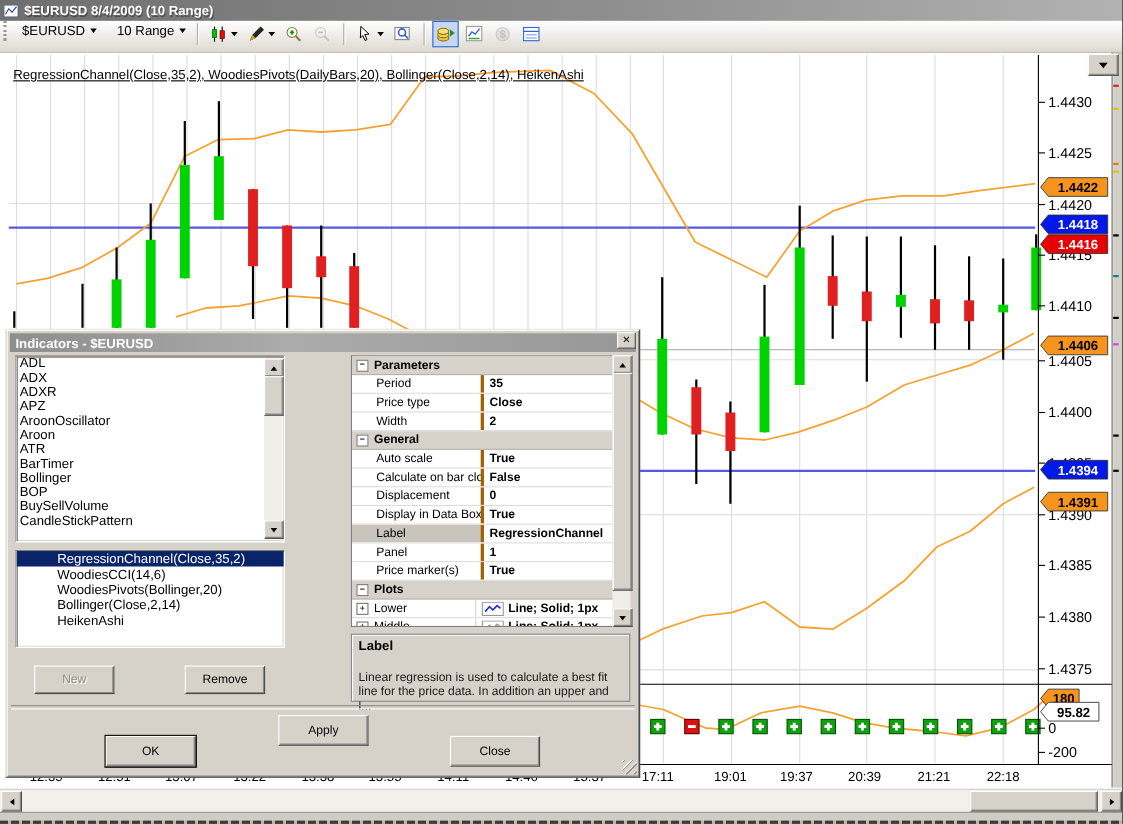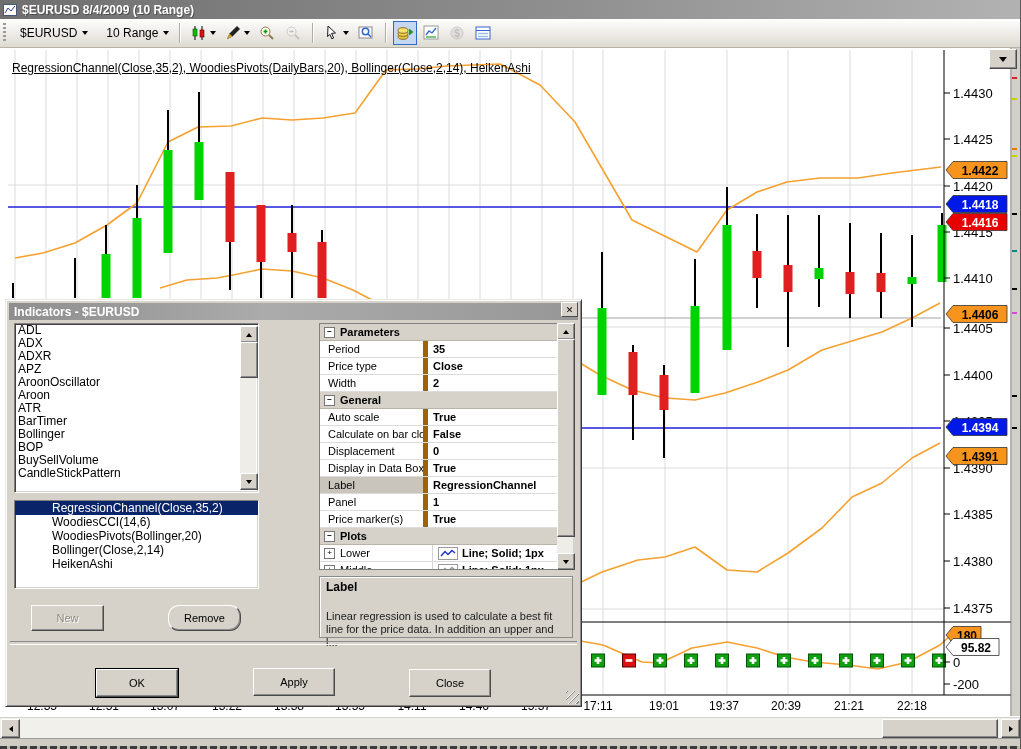--- a/index.html
+++ b/index.html
@@ -6,21 +6,21 @@
   #win{position:relative;width:1021px;height:749px;background:#fff;overflow:hidden;border-right:1px solid #5a5a5a;box-sizing:border-box;}
   
   #titlebar{position:absolute;left:0;top:0;width:1021px;height:19px;background:linear-gradient(90deg,#6f6f6f,#8f8f8f 55%,#b2b2b2);display:flex;align-items:center;z-index:6;}
   #titlebar .ticon{margin-left:3px;display:inline-flex;}
   #titlebar .ttext{color:#fff;font-weight:bold;font-size:12px;margin-left:5px;white-space:nowrap;text-shadow:1px 1px 0 #00000055;}
   .wbtn{position:absolute;top:2px;width:17px;height:14px;background:#d6d2ca;border:1px solid;border-color:#fff #4c4c4c #4c4c4c #fff;box-shadow:inset -1px -1px 0 #8a8a8a;font-size:9px;font-weight:bold;color:#000;display:flex;align-items:center;justify-content:center;line-height:1;}
   #btn-link{left:942px;}#btn-min{left:965px;}#btn-max{left:982px;}#btn-close{left:999px;}
   .glyph-min{width:8px;height:2px;background:#000;margin-top:7px;}
   .glyph-max{width:8px;height:7px;border:1px solid #000;border-top-width:2px;}
   
-  #toolbar{position:absolute;left:0;top:19px;width:1021px;height:28px;background:linear-gradient(#fefefe,#dedad2);border-bottom:1px solid #b6b2aa;display:flex;align-items:center;z-index:6;}
+  #toolbar{position:absolute;left:0;top:19px;width:1021px;height:28px;background:linear-gradient(#fefefe,#dedad2);border-bottom:1px solid #b6b2aa;display:flex;align-items:flex-start;z-index:6;}
   .grip{width:3px;height:20px;margin-left:3px;background:repeating-linear-gradient(#9a9a9a 0 2px,transparent 2px 4px);}
   .combo{display:flex;align-items:center;margin-left:10px;padding:2px 4px;font-size:12px;color:#000;cursor:default;}
   .dd-arrow{width:0;height:0;border-left:3.5px solid transparent;border-right:3.5px solid transparent;border-top:4px solid #000;margin-left:5px;}
   .tsep{width:1px;height:20px;background:#b0aca4;margin:0 6px;box-shadow:1px 0 0 #fff;}
   .tbico{display:flex;align-items:center;justify-content:center;width:22px;height:22px;margin:0 1px;border:1px solid transparent;}
   .tbico.withdd{width:30px;}
   .tbico.active{border:1px solid #316ac5;background:#c6d7f1;}
   .tbico.disabled{filter:grayscale(1) opacity(.45);}
   
   #chart-svg{position:absolute;left:0;top:0;z-index:1;}
@@ -42,32 +42,32 @@
   .sbtn{position:absolute;left:0;width:16px;height:15px;background:#d6d2ca;border:1px solid;border-color:#fff #4c4c4c #4c4c4c #fff;box-shadow:inset -1px -1px 0 #8a8a8a;display:flex;align-items:center;justify-content:center;}
   .sbtn.up{top:0;} .sbtn.dn{bottom:0;}
   .tri-up{width:0;height:0;border-left:3.5px solid transparent;border-right:3.5px solid transparent;border-bottom:4px solid #000;}
   .tri-dn{width:0;height:0;border-left:3.5px solid transparent;border-right:3.5px solid transparent;border-top:4px solid #000;}
   .tri-l{width:0;height:0;border-top:3.5px solid transparent;border-bottom:3.5px solid transparent;border-right:4px solid #000;}
   .tri-r{width:0;height:0;border-top:3.5px solid transparent;border-bottom:3.5px solid transparent;border-left:4px solid #000;}
   .sthumb{position:absolute;left:0;width:16px;background:#d6d2ca;border:1px solid;border-color:#fff #4c4c4c #4c4c4c #fff;box-shadow:inset -1px -1px 0 #8a8a8a;}
   .w95btn{position:absolute;width:71px;height:24px;background:#d6d2ca;border:1px solid;border-color:#fff #4c4c4c #4c4c4c #fff;box-shadow:inset -1px -1px 0 #8a8a8a;font-size:11px;display:flex;align-items:center;justify-content:center;color:#000;}
   .w95btn.disabled{color:#8e8a84;text-shadow:1px 1px 0 #fff;}
   #btn-new{left:25px;top:305px;}
-  #btn-remove{left:162px;top:305px;border-radius:11px;}
+  #btn-remove{left:162px;top:305px;}
   .bigbtn{width:80px;height:26px;}
   #btn-ok{left:90px;top:369px;outline:1px solid #000;}
-  #btn-apply{left:247px;top:368px;}
+  #btn-apply{left:247px;top:350px;}
   #btn-dclose{left:403px;top:369px;}
   #dlg-hr{position:absolute;left:4px;right:4px;top:341px;height:2px;border-top:1px solid #8a8a8a;border-bottom:1px solid #fff;}
   
   #propgrid{position:absolute;left:313px;top:23px;width:238px;height:247px;background:#fff;border:1px solid #808080;border-right:none;overflow:hidden;box-sizing:border-box;}
   .prow{display:flex;height:16px;border-bottom:1px solid #dcdcdc;align-items:center;font-size:11px;overflow:hidden;}
   .prow.group{background:#d6d2ca;font-weight:bold;border-bottom:1px solid #b8b4ac;}
   .pbox{flex:0 0 9px;height:9px;border:1px solid #777;background:#fff;font-size:8px;line-height:7px;text-align:center;margin:0 5px 0 4px;color:#000;}
-  .pname{flex:0 0 95px;padding-left:8px;white-space:nowrap;overflow:hidden;border-right:5px solid #a16207;height:100%;display:flex;align-items:center;color:#000;}
+  .pname{flex:0 0 95px;padding-left:22px;white-space:nowrap;overflow:hidden;border-right:3px solid #a16207;height:100%;display:flex;align-items:center;color:#000;}
   .prow.plot .pname, .prow.hasbox .pname{padding-left:0;flex:0 0 113px;border-right:1px solid #d4d4d4;}
   .pname.selcell{background:#c9c5bd;}
   .pval{flex:1;font-weight:bold;padding-left:5px;white-space:nowrap;overflow:hidden;display:flex;align-items:center;gap:4px;color:#000;}
   .plot-ico{width:18px;height:11px;background:#fff;border:1px solid #9a9a9a;flex:0 0 18px;}
   #pg-sb{position:absolute;left:551px;top:23px;width:16px;height:247px;background:#efede7;}
   
   #desc{position:absolute;left:313px;top:276px;width:254px;height:62px;border:1px solid #8a8a8a;box-shadow:inset 1px 1px 0 #fff;box-sizing:border-box;padding:3px 6px;background:#d6d2ca;}
   #desc .dt{font-weight:bold;font-size:12px;color:#000;}
   #desc .db{font-size:11px;color:#1a1a1a;margin-top:16px;line-height:13px;}
   #dlg-grip{position:absolute;right:2px;bottom:2px;width:13px;height:13px;background:repeating-linear-gradient(135deg,#fff 0 1px,#8a8a8a 1px 2px,transparent 2px 5px);}

